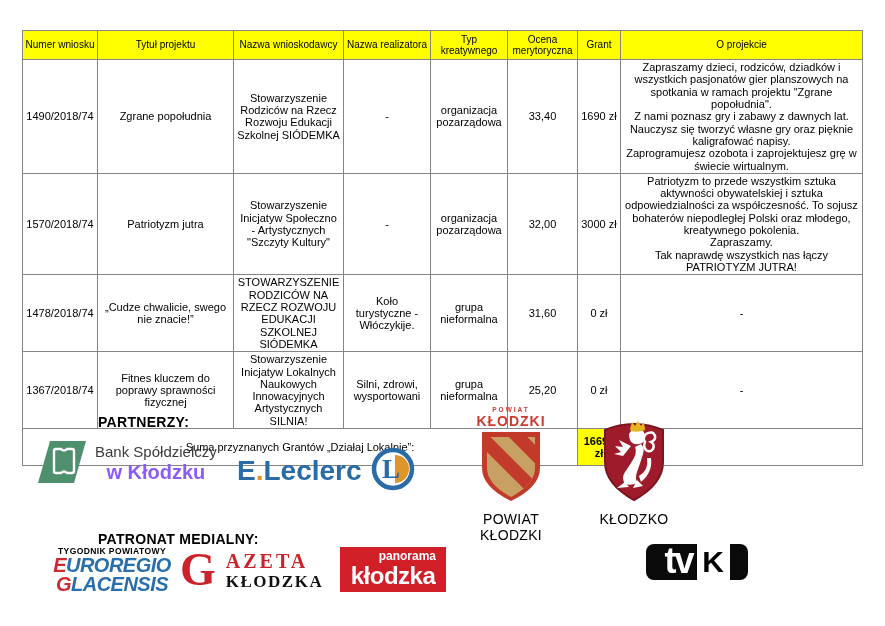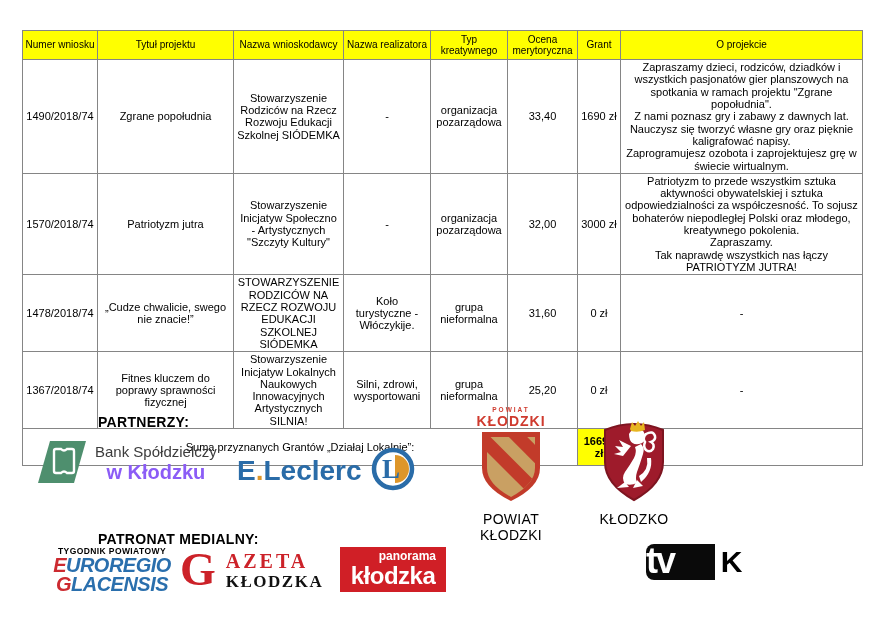--- a/index.html
+++ b/index.html
@@ -61,21 +61,21 @@
 
   
   .doba-logo{position:absolute;left:488px;top:547px;width:132px;text-align:center;}
   .doba-main{font-size:30px;color:#8e2a82;letter-spacing:0.5px;line-height:1;}
   .o-clock{position:relative;display:inline-block;}
   .o-clock::before{content:"";position:absolute;left:54%;top:48%;width:1.5px;height:6px;background:#8e2a82;transform-origin:top left;transform:rotate(-140deg);}
   .o-clock::after{content:"";position:absolute;left:54%;top:48%;width:1.5px;height:4px;background:#8e2a82;transform-origin:top left;transform:rotate(160deg);}
   .doba-sub{font-size:13px;color:#9b9b9b;letter-spacing:4px;margin-top:3px;}
 
   
-  .tvk-logo{position:absolute;left:646px;top:544px;width:102px;height:36px;background:#0a0a0a;border-radius:8px;display:flex;align-items:center;justify-content:space-between;}
+  .tvk-logo{position:absolute;left:646px;top:544px;width:102px;height:36px;background:#0a0a0a;border-radius:8px;display:flex;align-items:center;justify-content:center;}
   .tvk-tv{color:#fff;font-size:36px;font-weight:bold;letter-spacing:-2px;line-height:1;margin-right:4px;margin-top:-3px;}
   .tvk-k{background:#fff;color:#000;width:33px;height:36px;display:flex;align-items:center;justify-content:center;font-size:30px;font-weight:bold;}
 </style>
 </head>
 <body>
 
 <div class="page">
 
   <table class="grants">
     <colgroup>

